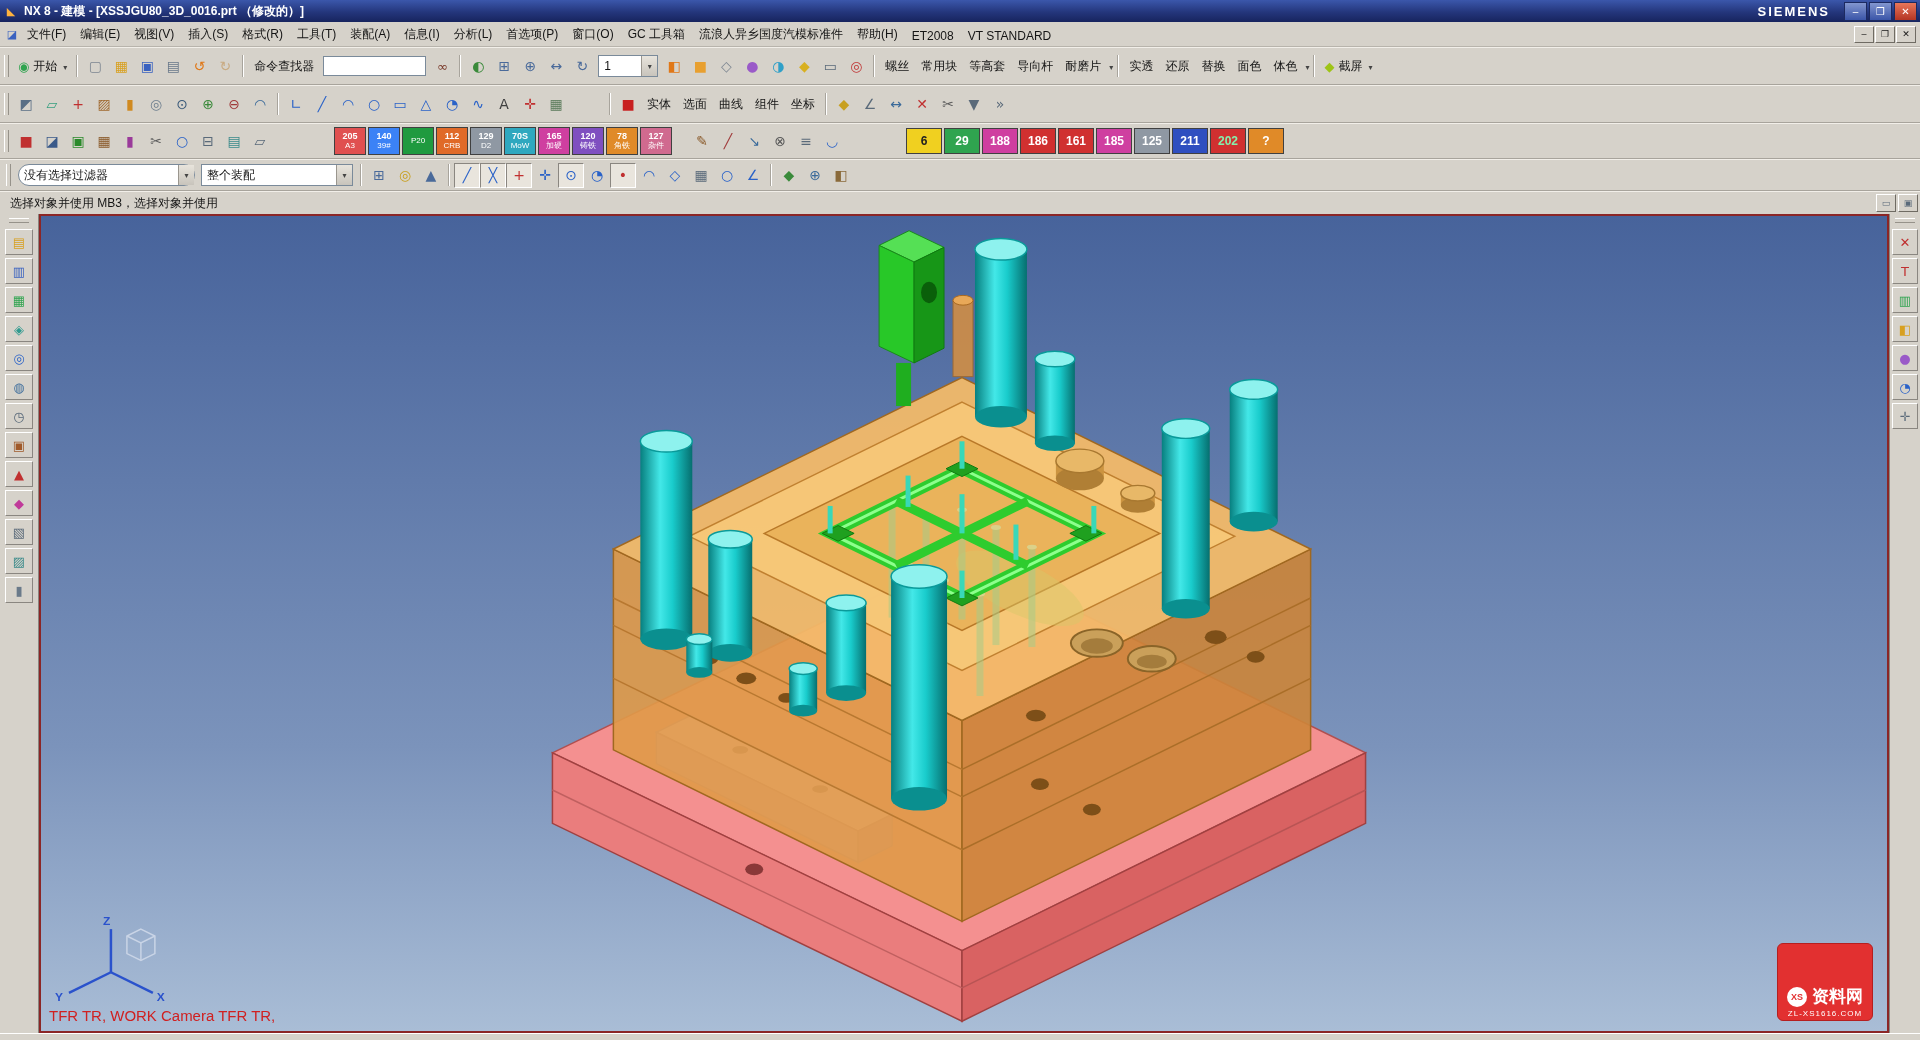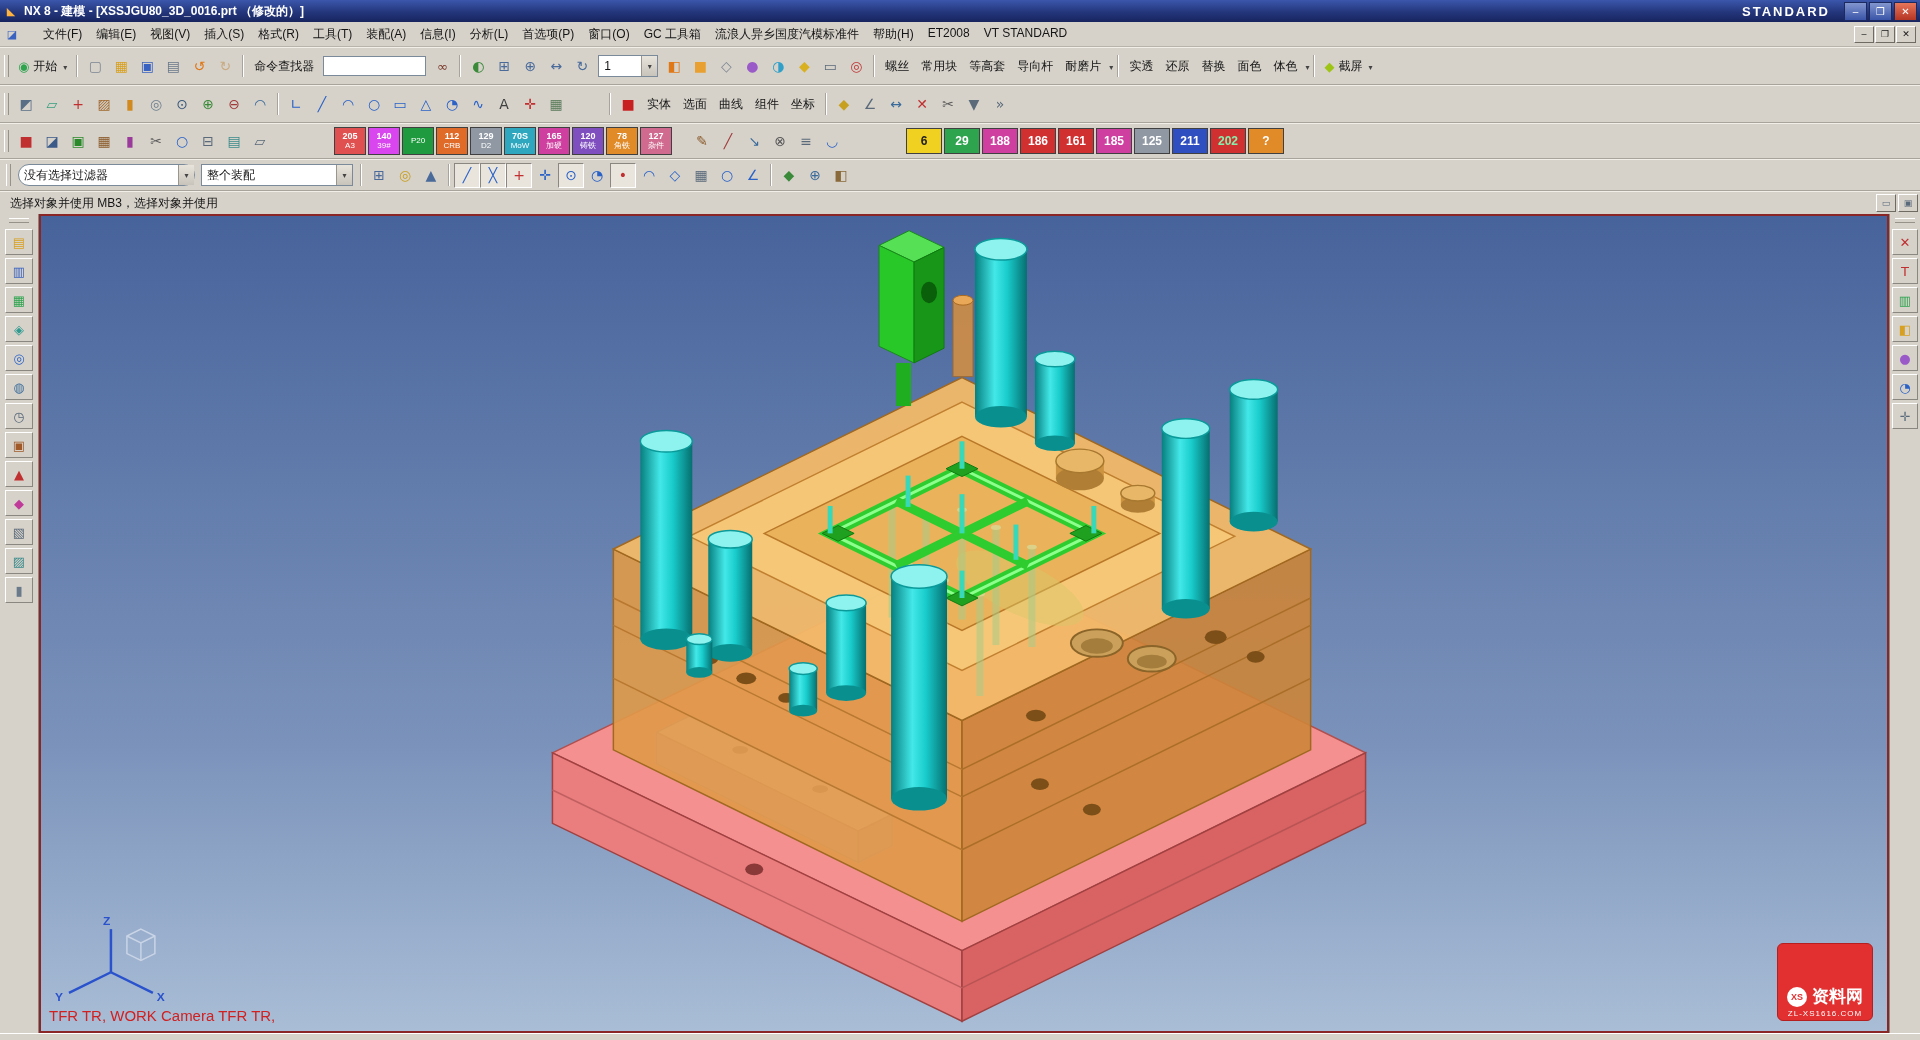--- a/index.html
+++ b/index.html
@@ -10,21 +10,21 @@
   .titlebar{flex:0 0 22px;display:flex;align-items:center;padding:0 3px;background:linear-gradient(180deg,#3b57ab 0%,#24367c 55%,#17245e 100%);color:#fff;}
   .title-icon{width:16px;height:16px;display:flex;align-items:center;justify-content:center;font-size:11px;color:#ffb23e;}
   .title-text{margin-left:5px;font-weight:bold;font-size:12px;white-space:nowrap;}
   .brand{margin-left:auto;margin-right:12px;font-weight:bold;font-size:13px;letter-spacing:2px;}
   .win-btn{width:21px;height:17px;margin-left:2px;display:flex;align-items:center;justify-content:center;font-size:10px;color:#fff;background:linear-gradient(180deg,#8296cf,#3a55a8);border:1px solid #1c2a60;}
   .win-btn.close{background:linear-gradient(180deg,#e8765a,#b43524);}
 
   
   .menubar{flex:0 0 24px;display:flex;align-items:center;padding:0 4px;background:#d6d2ca;border-bottom:1px solid #b8b4ac;}
   .menu-child-icon{color:#3a62c0;}
-  .menu-items{display:flex;align-items:flex-start;margin-left:16px;}
+  .menu-items{display:flex;align-items:flex-end;}
   .menu-item{padding:3px 7px;white-space:nowrap;}
   .menu-right{margin-left:auto;display:flex;}
   .mini-btn{width:18px;height:15px;margin-left:1px;display:flex;align-items:center;justify-content:center;font-size:9px;background:#d6d2ca;border:1px solid;border-color:#fff #6f6b63 #6f6b63 #fff;}
 
   
   .toolbar{display:flex;align-items:center;padding:1px 2px;background:#d6d2ca;border-top:1px solid #f2efe9;border-bottom:1px solid #a8a49c;white-space:nowrap;overflow:hidden;}
   .toolbar.row1{flex:0 0 34px;}
   .toolbar.row2{flex:0 0 34px;}
   .toolbar.row3{flex:0 0 32px;}
   .grip{width:3px;height:22px;border-left:1px solid #fff;border-right:1px solid #96928a;margin:0 4px 0 2px;}
@@ -94,21 +94,21 @@
   .wm-sub{font-size:8px;letter-spacing:1px;margin-top:1px;}
 </style>
 </head>
 <body>
 
 <div class="app">
 
   <div class="titlebar">
     <span class="title-icon">◣</span>
     <span class="title-text">NX 8 - 建模 - [XSSJGU80_3D_0016.prt （修改的）]</span>
-    <span class="brand">STANDARD</span>
+    <span class="brand">SIEMENS</span>
     <div class="win-btn">–</div>
     <div class="win-btn">❒</div>
     <div class="win-btn close">✕</div>
   </div>
 
   <div class="menubar">
     <span class="title-icon menu-child-icon">◪</span>
     <div class="menu-items">
       <div class="menu-item">文件(F)</div>
         <div class="menu-item">编辑(E)</div>
@@ -385,21 +385,21 @@
         </div>
         <div class="tbtn" style="color: rgb(90, 106, 122);">
           <span class="glyph">▱</span>
         </div>
     </div>
     <div class="chip-group ml60">
       <div class="mchip" style="background: rgb(224, 80, 80);">
           <span class="mchip-num">205</span>
           <span class="mchip-label">A3</span>
         </div>
-        <div class="mchip" style="background: #d946ef;">
+        <div class="mchip" style="background: #3b82f6;">
           <span class="mchip-num">140</span>
           <span class="mchip-label">39#</span>
         </div>
         <div class="mchip" style="background: rgb(31, 154, 63);">
           <span class="mchip-num"></span>
           <span class="mchip-label">P20</span>
         </div>
         <div class="mchip" style="background: rgb(224, 106, 40);">
           <span class="mchip-num">112</span>
           <span class="mchip-label">CRB</span>

